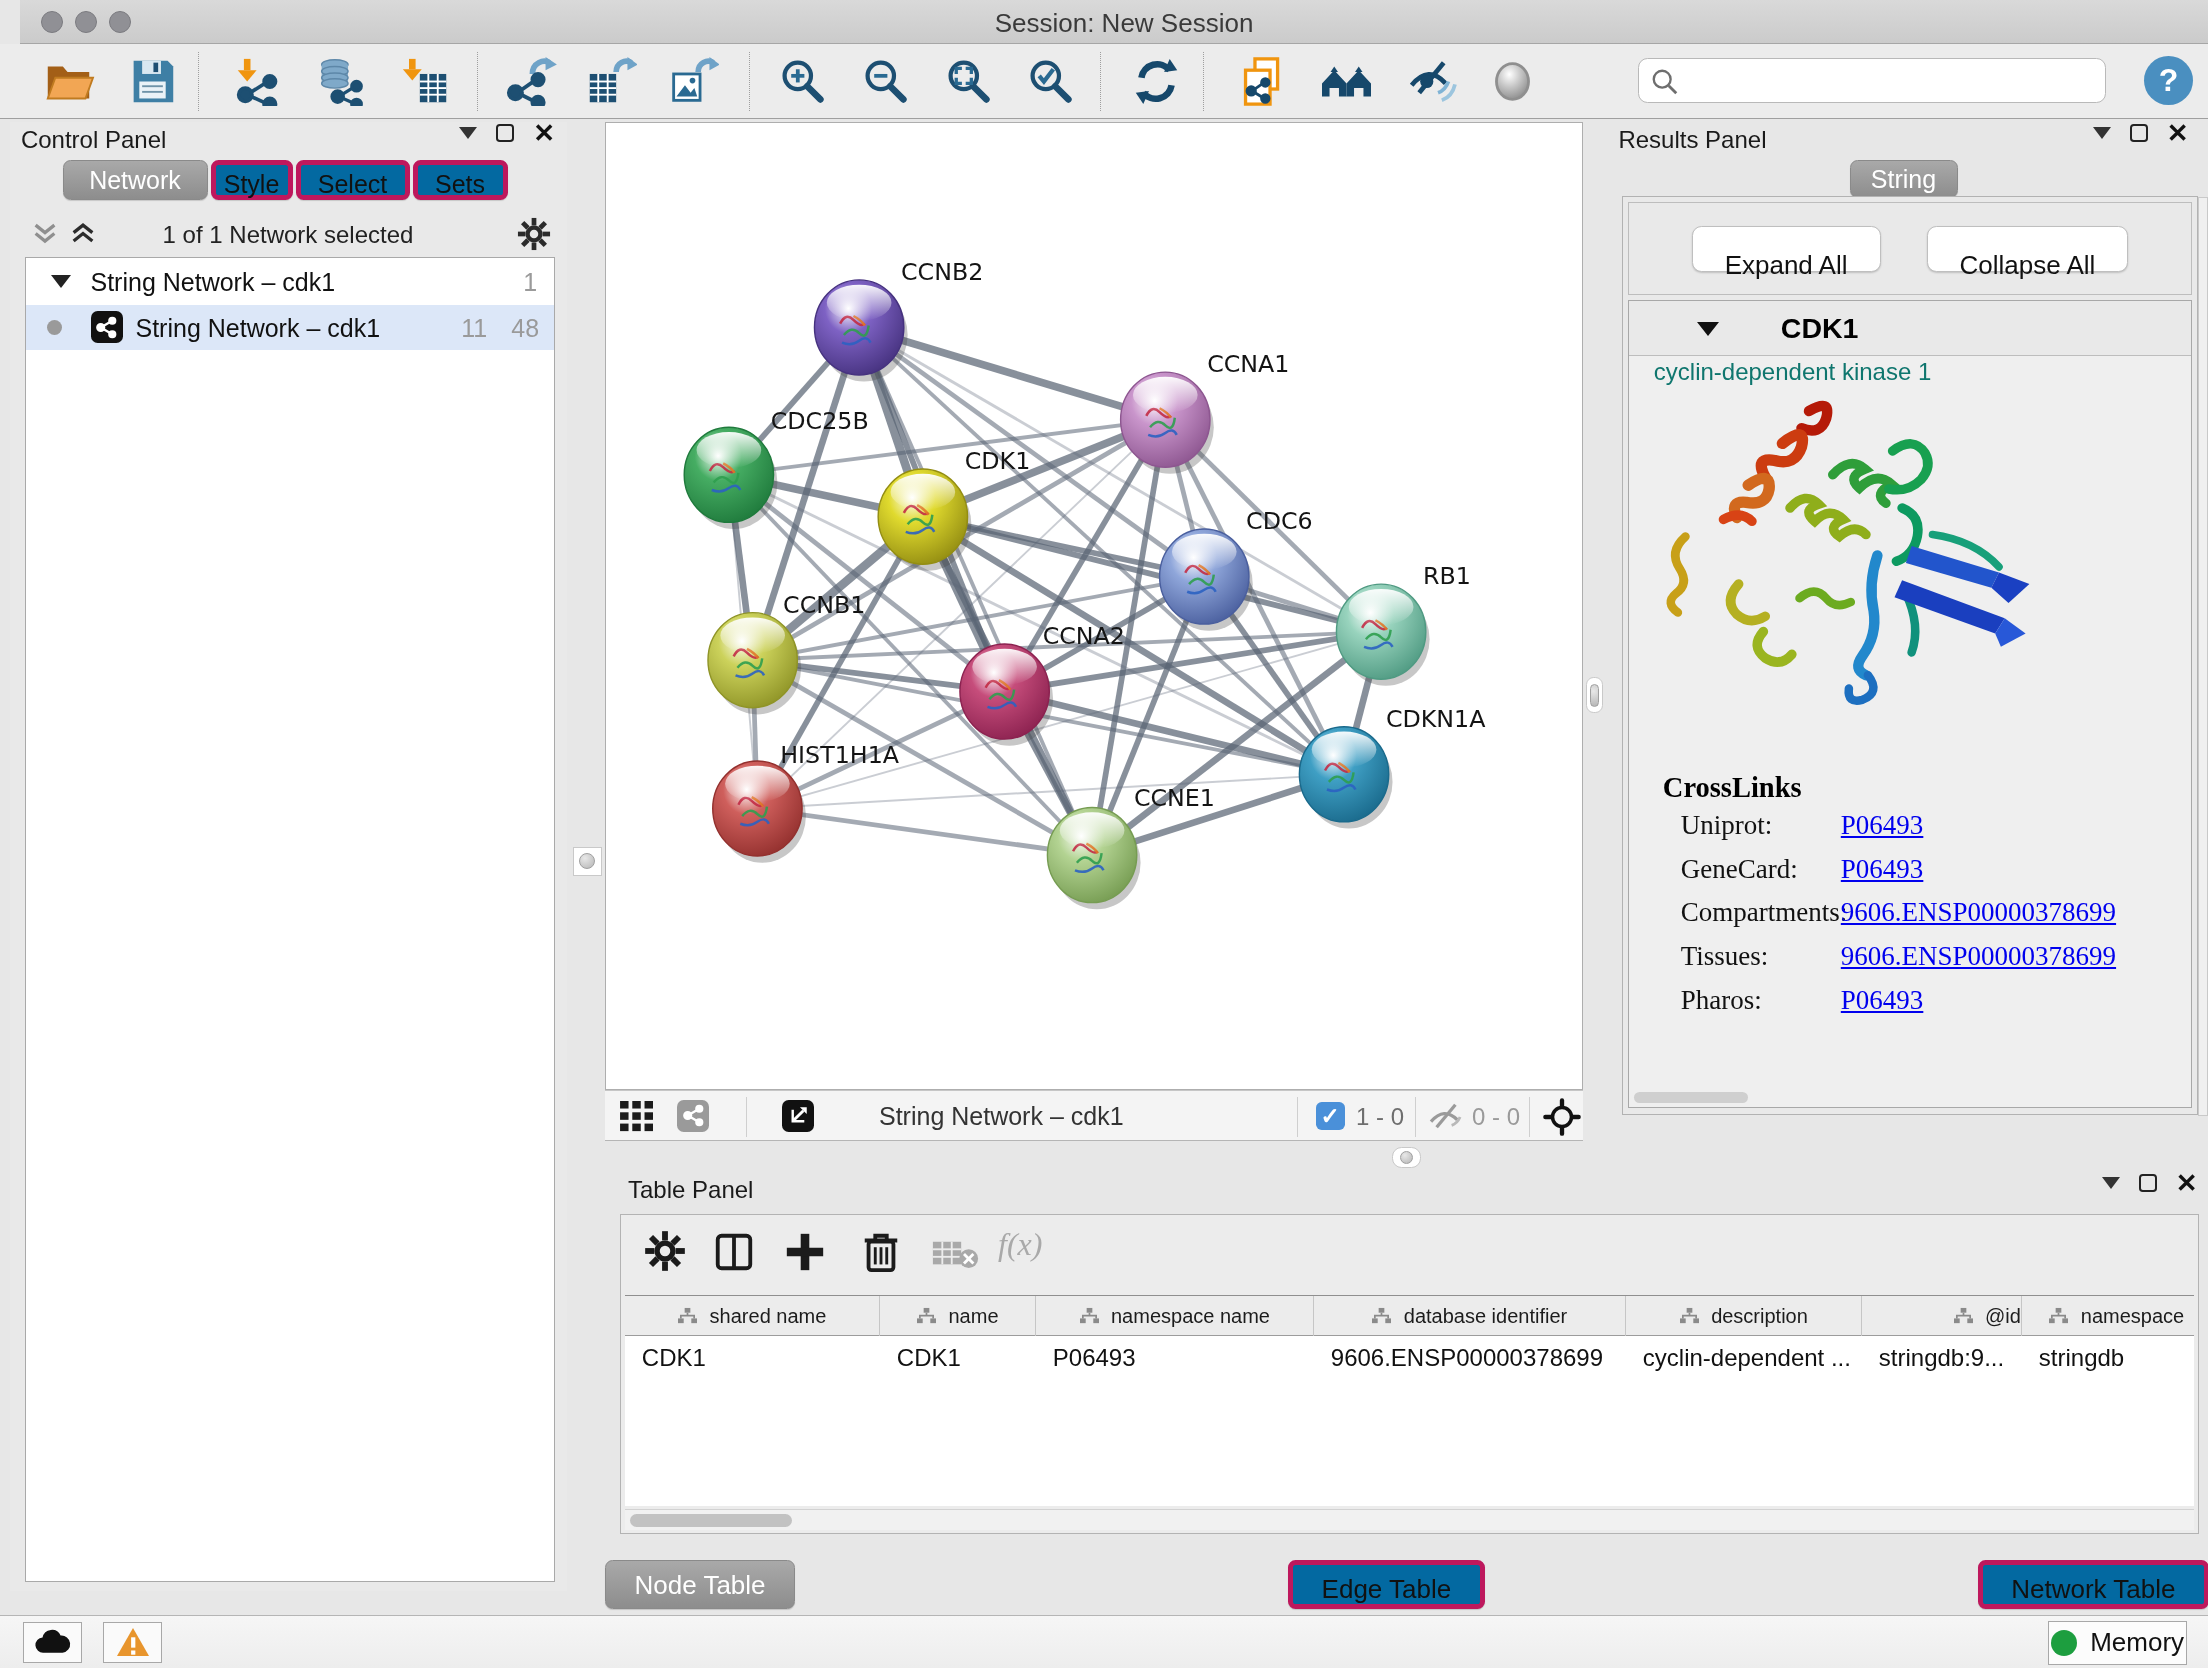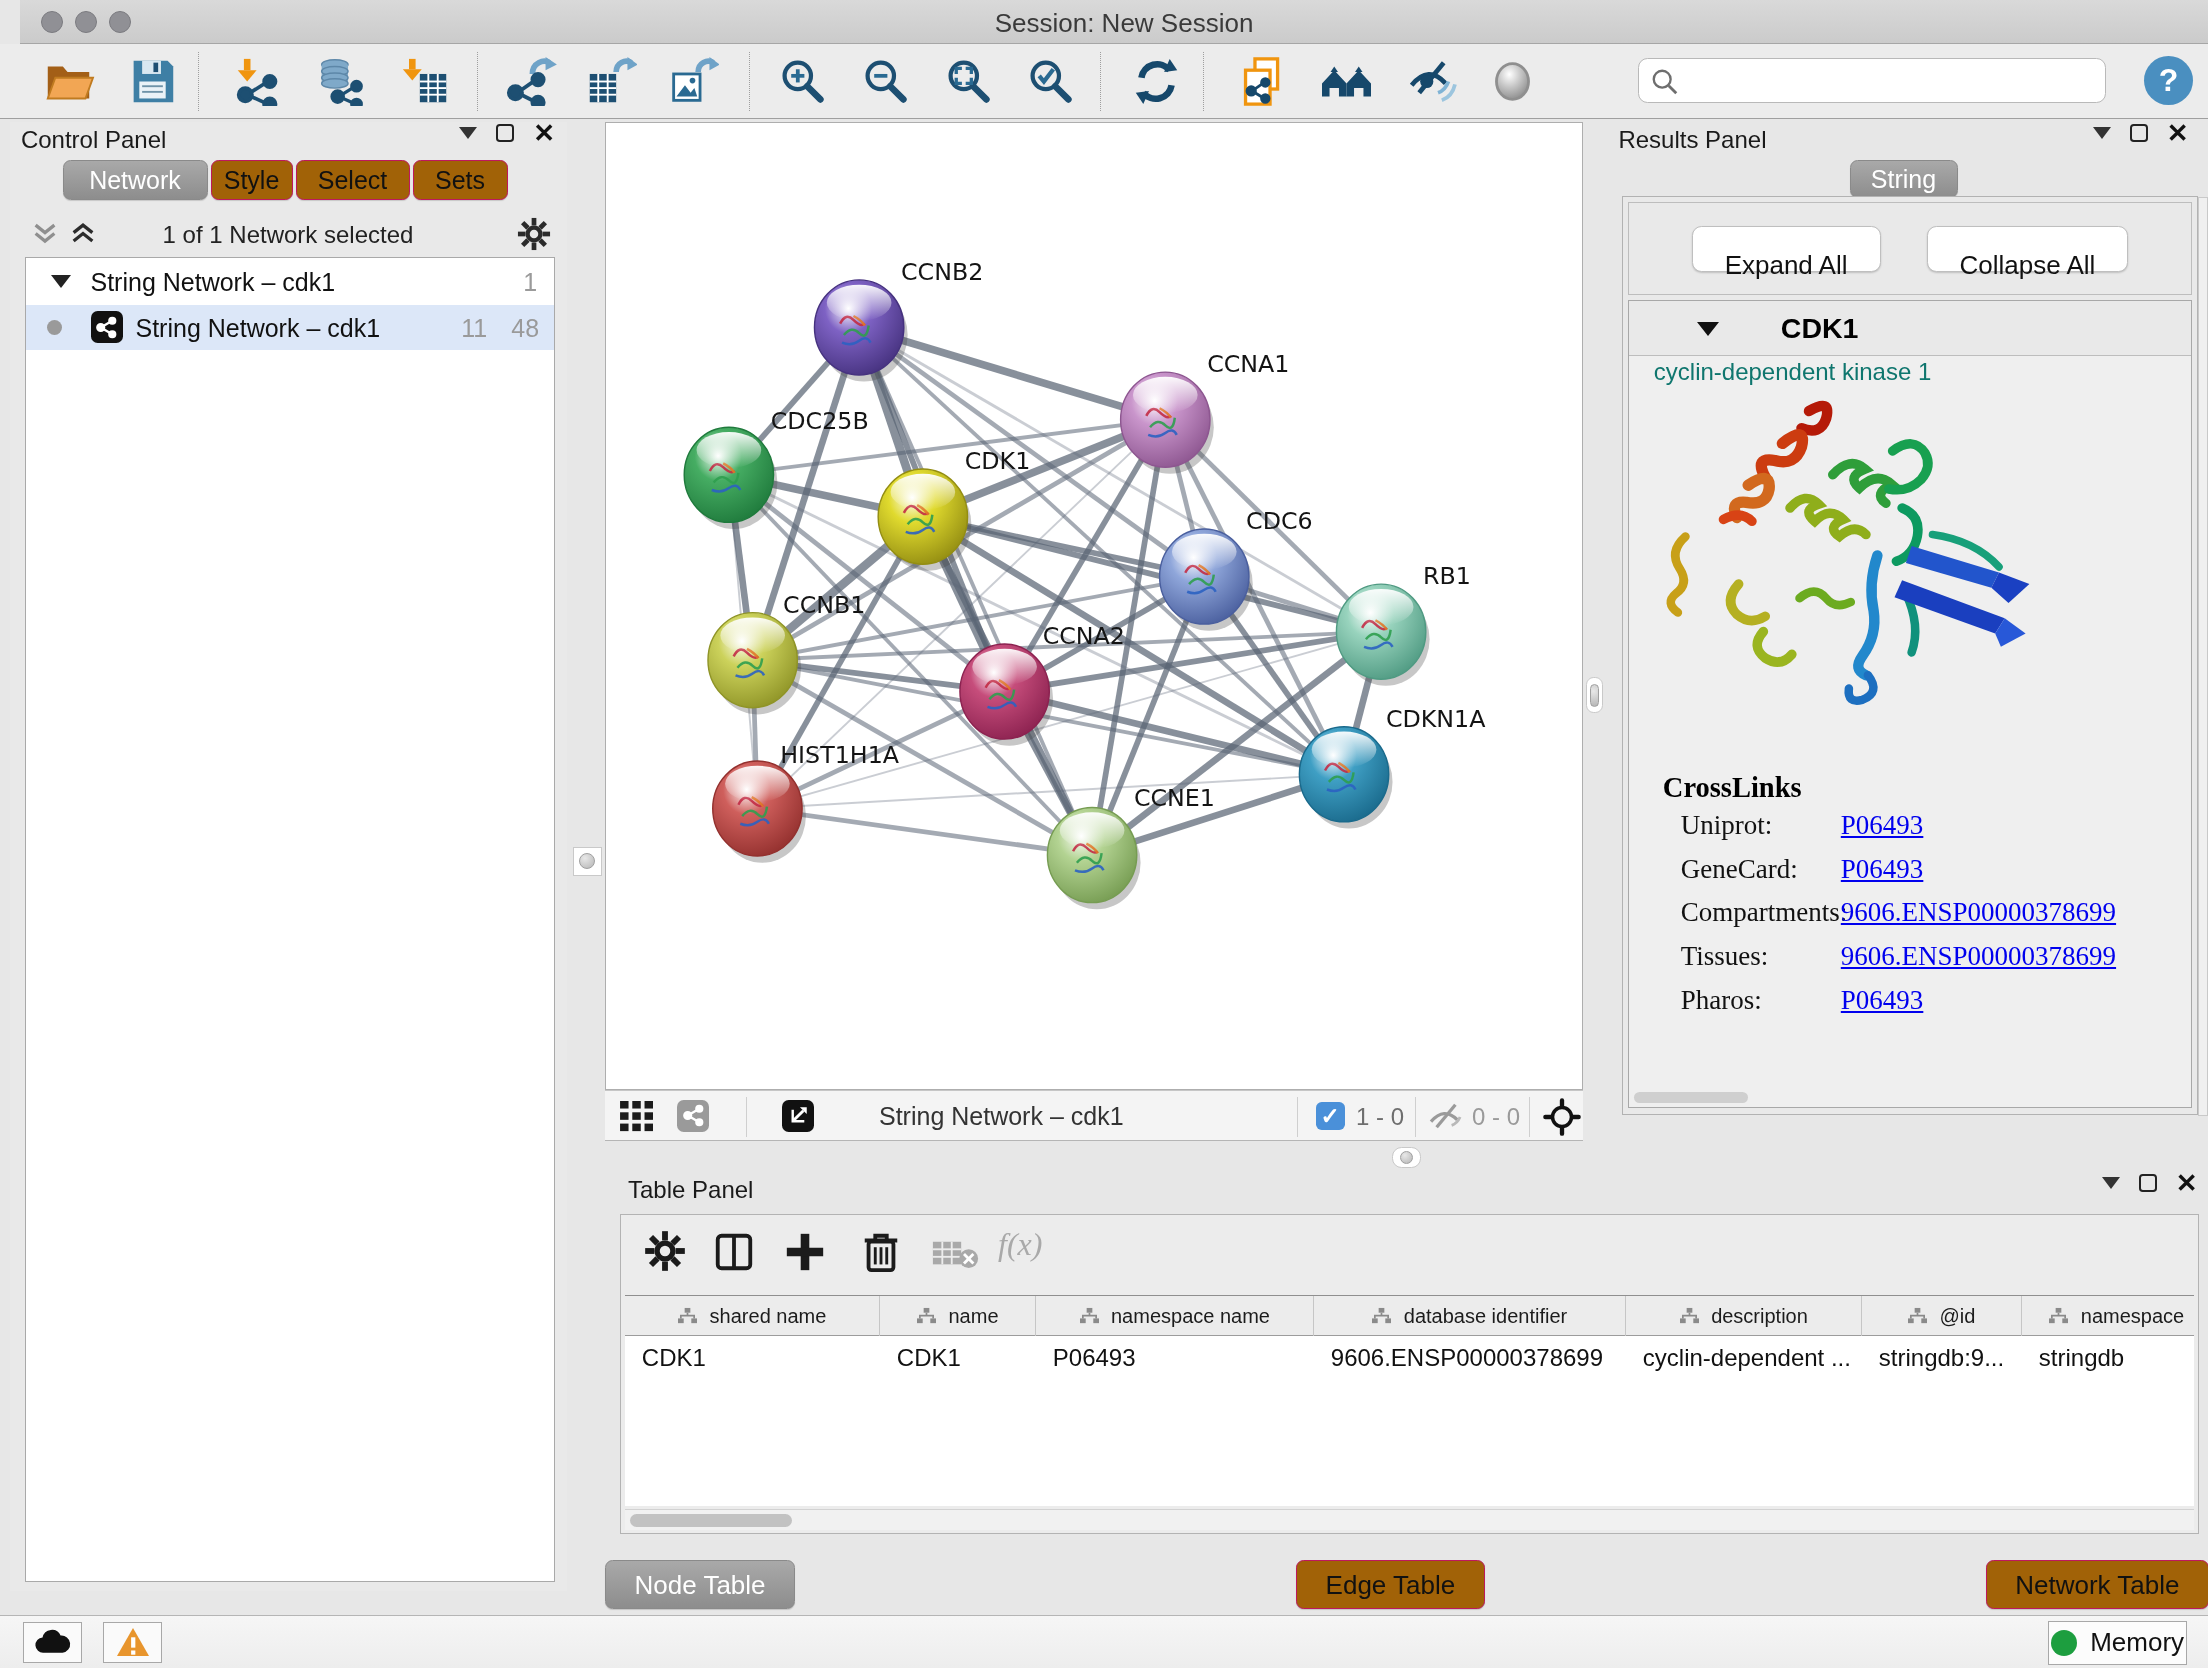--- a/index.html
+++ b/index.html
@@ -27,21 +27,21 @@
     text-align:center; line-height:48px; }
 
   
   .panel-title { font-size:24px; color:#1a1a1a; }
   .head-icons { position:absolute; right:11.4px; top:1.9px; display:flex; gap:19px; align-items:center; }
   .hi-caret { width:0; height:0; border-left:9.5px solid transparent; border-right:9.5px solid transparent;
     border-top:12.4px solid #333; }
   .hi-float { width:18px; height:18px; border:2.9px solid #222; border-radius:3.8px; }
   .hi-close { font-size:26px; font-weight:bold; color:#111; line-height:19px; }
   .pill { border-radius:7.6px; text-align:center; font-size:25px; color:#111;
-    background:#a16207; border:1px solid #be185d; box-shadow:0 1px 1px rgba(0,0,0,.15); }
+    background:#0369a1; border:5px solid #be185d; box-shadow:0 1px 1px rgba(0,0,0,.15); }
   .pill.sel { background:linear-gradient(#a9a9a9,#8d8d8d); color:#ffffff; border:1px solid #8a8a8a; }
 
   
   .control-panel { position:absolute; left:9.5px; top:122px; width:557px; height:1469px;
     background:#e9e9e9; }
   .cp-tabs { position:absolute; left:53px; top:38px; height:40px; display:flex; gap:3px; }
   .cp-tabs .pill { height:40px; line-height:38px; }
   .cp-treehead { position:absolute; left:9.5px; top:91px; right:9.5px; height:42px; }
   .cp-treehead .status { position:absolute; left:0; right:0; text-align:center; top:7.6px;
     font-size:24px; color:#222; }
@@ -906,21 +906,21 @@
             <svg width="21" height="19" viewBox="0 0 22 20">
               <g fill="#8a8a8a">
                 <rect x="8" y="1" width="6" height="5"></rect>
                 <rect x="1" y="12" width="6" height="5"></rect>
                 <rect x="15" y="12" width="6" height="5"></rect>
               </g>
               <path d="M11 6 v3 M4 12 v-3 h14 v3" stroke="#8a8a8a" stroke-width="1.8" fill="none"></path>
             </svg>
             <span>description</span>
           </div>
-          <div class="tp-hcell" style="width: 160px;">
+          <div class="tp-hcell" style="width: 160px; justify-content: flex-end;">
             <svg width="21" height="19" viewBox="0 0 22 20">
               <g fill="#8a8a8a">
                 <rect x="8" y="1" width="6" height="5"></rect>
                 <rect x="1" y="12" width="6" height="5"></rect>
                 <rect x="15" y="12" width="6" height="5"></rect>
               </g>
               <path d="M11 6 v3 M4 12 v-3 h14 v3" stroke="#8a8a8a" stroke-width="1.8" fill="none"></path>
             </svg>
             <span>@id</span>
           </div>

